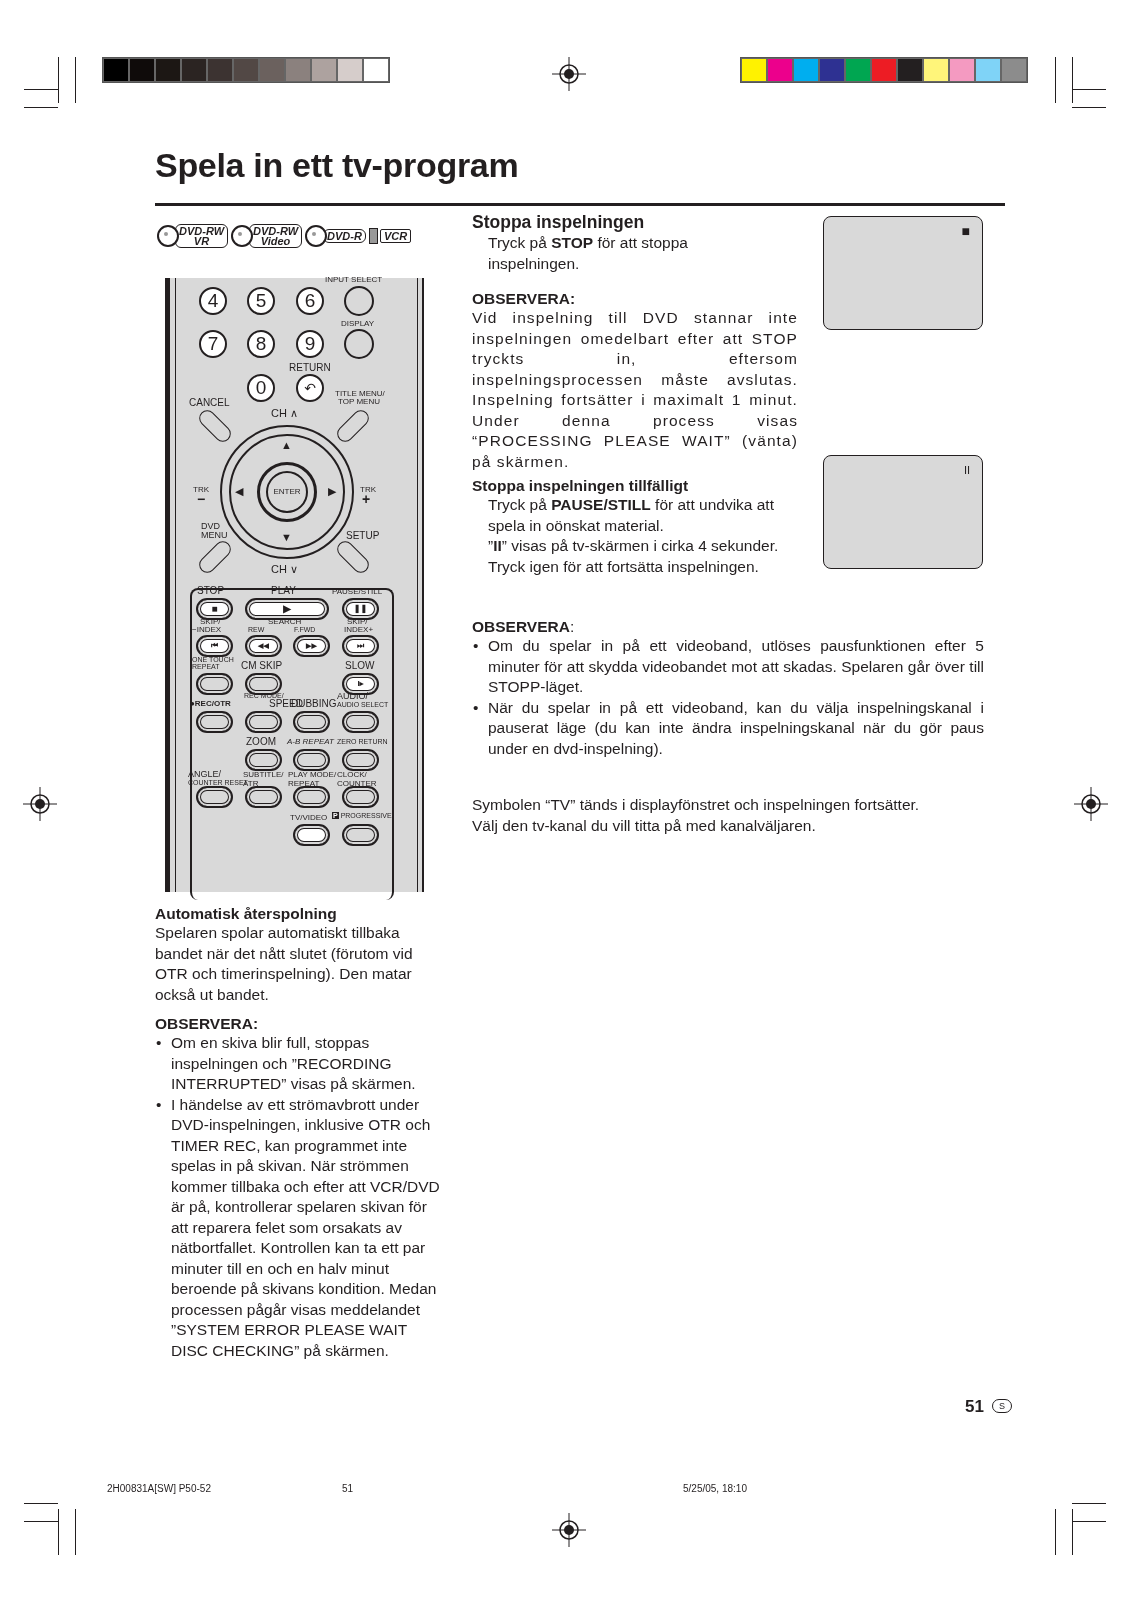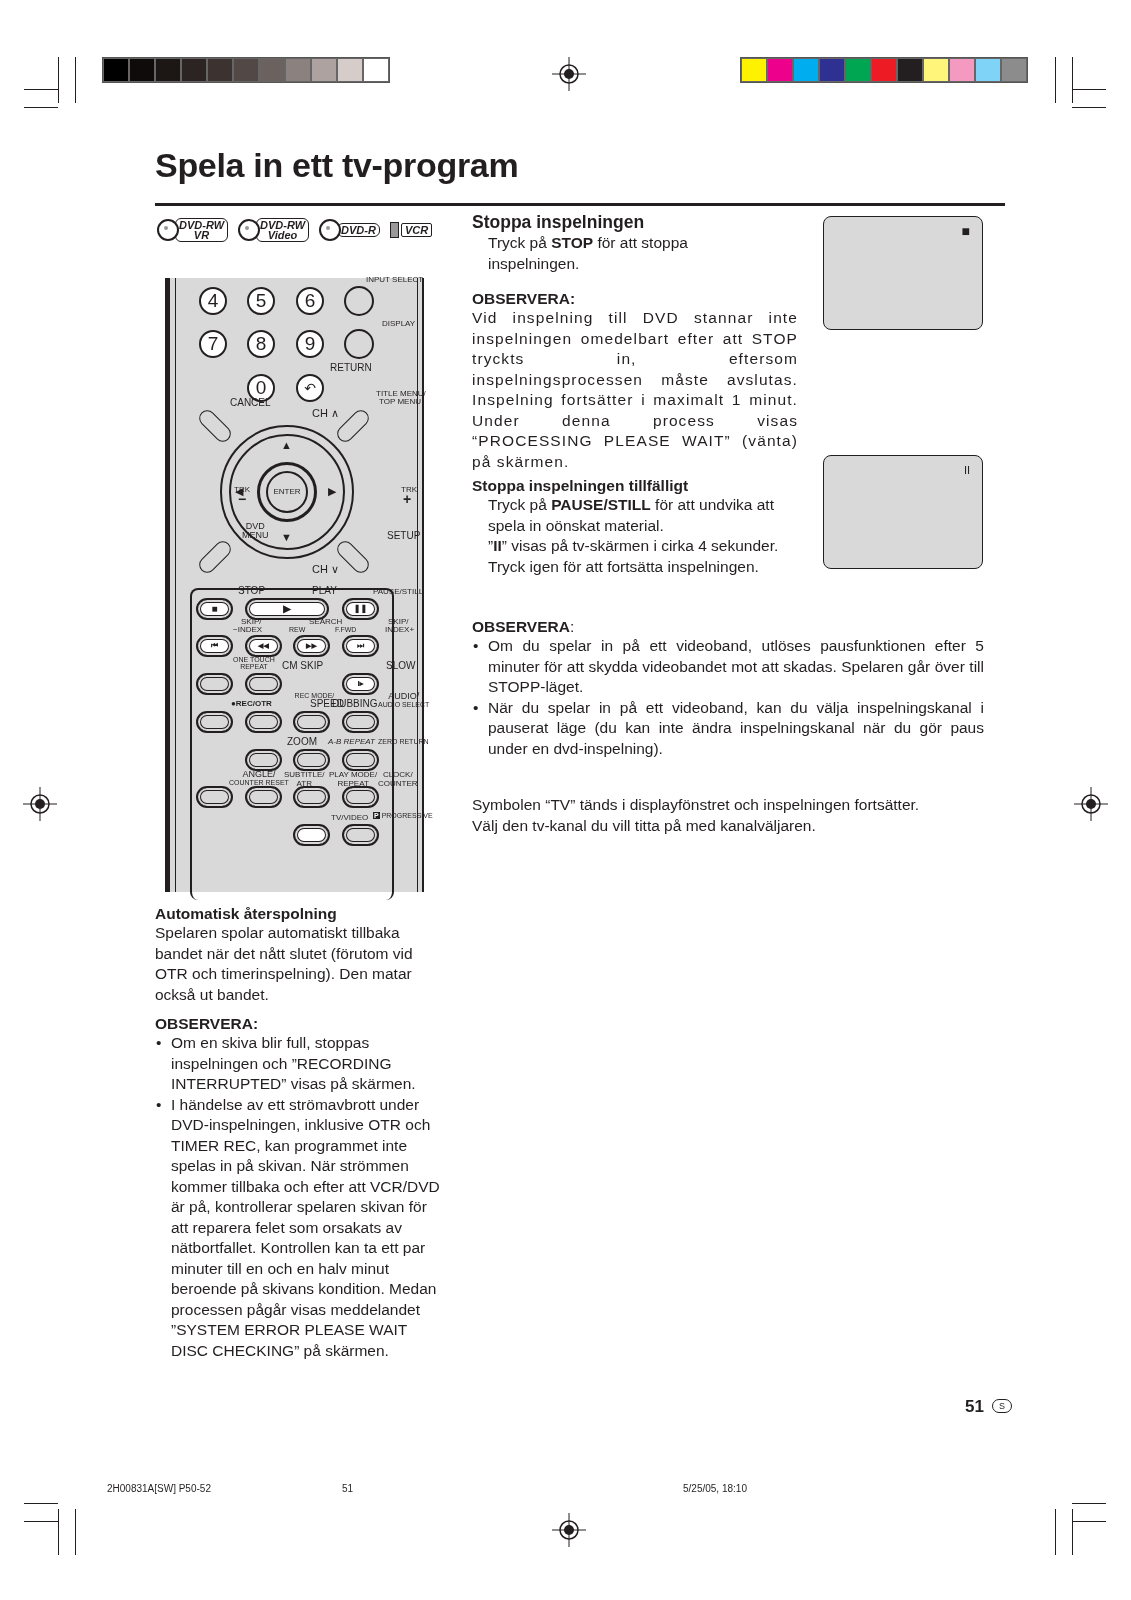--- a/index.html
+++ b/index.html
@@ -8,29 +8,29 @@
   
   .vl{position:absolute;width:1px;background:#231f20;}
   .hl{position:absolute;height:1px;background:#231f20;}
   
   .bar{position:absolute;top:57px;height:24px;display:flex;border:1px solid #555;background:#666;}
   .bar span{display:block;width:24px;height:22px;margin:1px 1px;}
   .reg{position:absolute;width:34px;height:34px;}
   
   .title{left:155px;top:146px;font-size:34px;font-weight:bold;letter-spacing:-0.3px;}
   .title-rule{left:155px;top:203px;width:850px;height:3px;background:#231f20;}
-  .logos{left:157px;top:218px;display:flex;gap:10px;align-items:center;}
+  .logos{left:157px;top:224px;display:flex;gap:3px;align-items:center;}
   .logo{display:flex;align-items:center;font-style:italic;font-weight:bold;font-size:11px;line-height:10px;}
   .disc{width:18px;height:18px;border:2px solid #231f20;border-radius:50%;margin-right:-4px;background:#fff;position:relative;}
   .disc::after{content:"";position:absolute;left:5px;top:5px;width:4px;height:4px;border-radius:50%;background:#999;}
   .lbox{border:1.5px solid #231f20;border-radius:6px;padding:1px 3px;text-align:center;background:#fff;}
   
   .remote{left:165px;top:278px;width:252px;height:614px;background:#d9d9d9;border-left:5px solid #231f20;border-right:2px solid #231f20;}
   .remote .inner{position:absolute;left:5px;top:0;right:4px;bottom:0;border-left:1px solid #231f20;border-right:1px solid #231f20;}
-  .rl{position:absolute;font-size:10px;text-align:center;line-height:10px;color:#231f20;white-space:nowrap;margin-left:41px;}
+  .rl{position:absolute;font-size:10px;line-height:10px;color:#231f20;white-space:nowrap;}
   .rl.s{font-size:8px;line-height:8px;}
   .numb{position:absolute;width:24px;height:24px;border:2px solid #231f20;border-radius:50%;background:#fff;font-size:19px;line-height:24px;text-align:center;}
   .circ{position:absolute;width:26px;height:26px;border:2px solid #231f20;border-radius:50%;background:#d9d9d9;}
   .pill{position:absolute;width:33px;height:18px;border:2px solid #231f20;border-radius:11px;background:#d9d9d9;box-shadow:inset 0 0 0 2px #d9d9d9, inset 0 0 0 3px #231f20;}
   .pill.w{background:#fff;}
   .pill .g{position:absolute;left:0;right:0;top:0;bottom:0;text-align:center;font-size:10px;line-height:18px;font-weight:bold;}
   .dpad{position:absolute;left:220px;top:425px;width:130px;height:130px;border:2px solid #231f20;border-radius:50%;background:#d9d9d9;}
   .dpad .r2{position:absolute;left:7px;top:7px;right:7px;bottom:7px;border:2px solid #231f20;border-radius:50%;}
   .dpad .r3{position:absolute;left:35px;top:35px;right:35px;bottom:35px;border:3px solid #231f20;border-radius:50%;background:#d9d9d9;}
   .dpad .r4{position:absolute;left:44px;top:44px;right:44px;bottom:44px;border:2px solid #231f20;border-radius:50%;background:#d9d9d9;font-size:8px;line-height:38px;text-align:center;}

